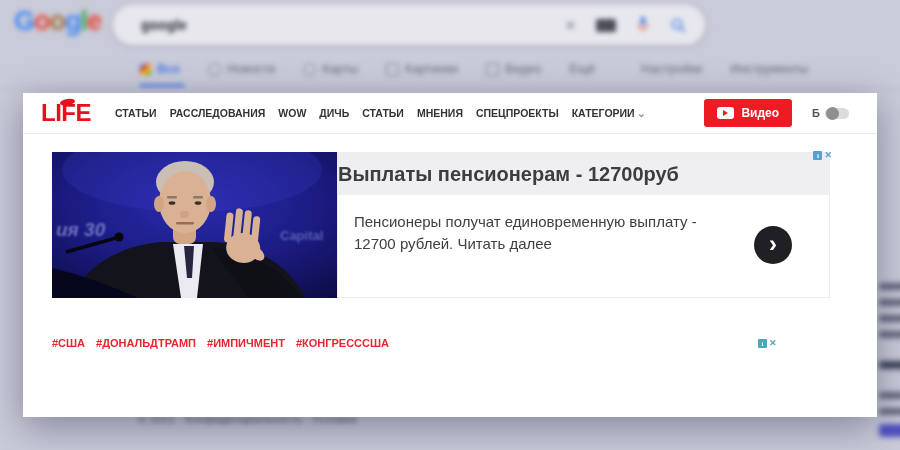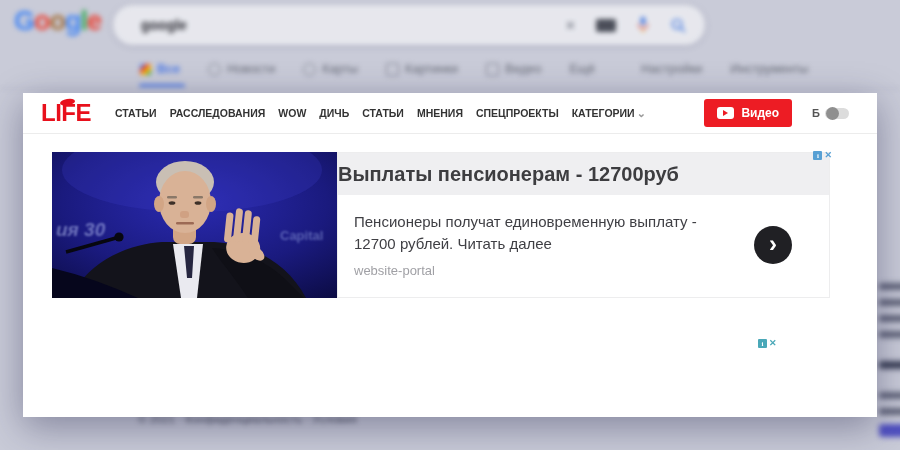--- a/index.html
+++ b/index.html
@@ -245,30 +245,35 @@
           <ellipse cx="206" cy="100" rx="9" ry="5.5" transform="rotate(35 206 100)" fill="#d9b296"></ellipse>
         </g>
 
         <path d="M0,116 Q42,126 86,146 L0,146 Z" fill="#06061c"></path>
       </svg>
     </div>
     <div class="ad-text">
       <div class="ad-title">Выплаты пенсионерам - 12700руб</div>
       <div class="ad-body">
         <span>Пенсионеры получат единовременную выплату - 12700 рублей. Читать далее</span>
-        <div class="ad-source">website-portal</div>
       </div>
       <div class="ad-arrow">
           <span>›</span>
         </div>
     </div>
     <div class="adchoices top">
       <span class="info">i</span>
       <span class="close">✕</span>
     </div>
   </div>
 
+  <div class="hashtags">
+    <span>#США</span>
+    <span>#ДОНАЛЬДТРАМП</span>
+    <span>#ИМПИЧМЕНТ</span>
+    <span>#КОНГРЕСССША</span>
+  </div>
 
   <div class="adchoices bottom">
     <span class="info">i</span>
     <span class="close">✕</span>
   </div>
 </div>
 
 </body></html>

